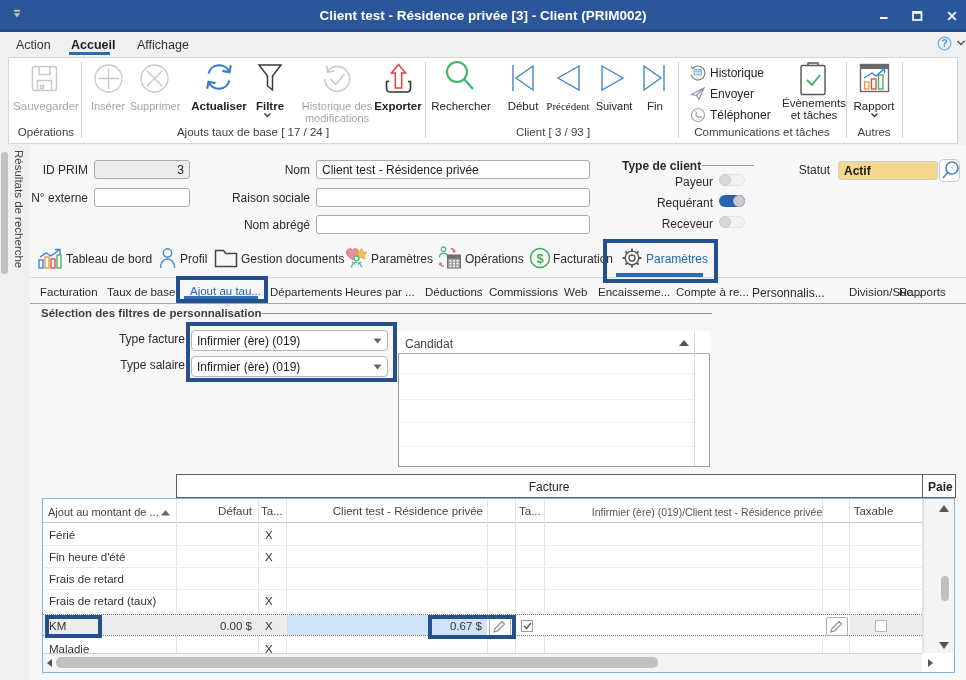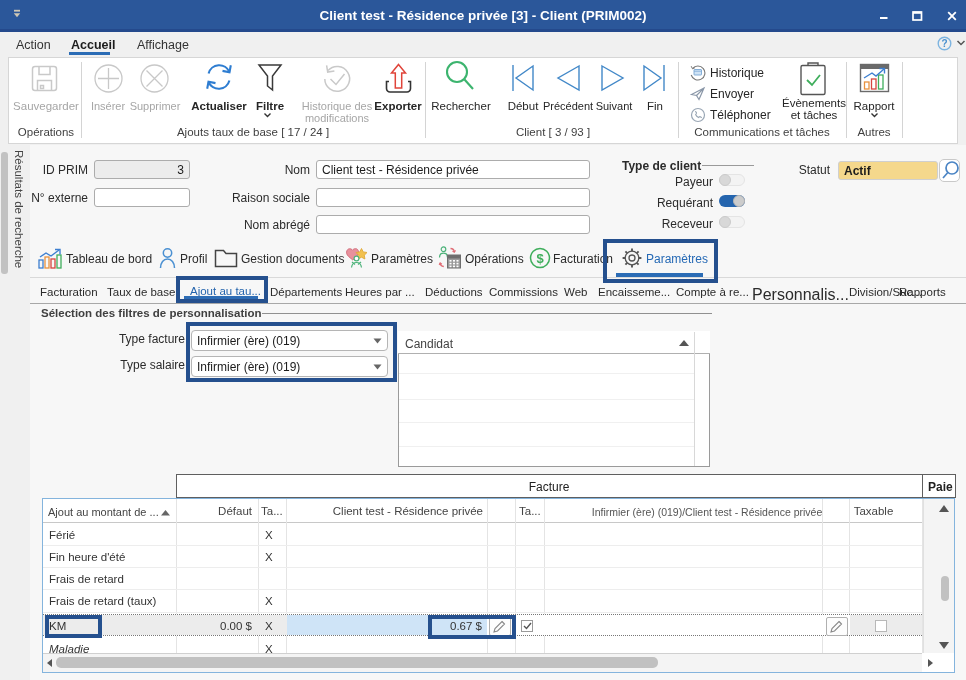--- a/index.html
+++ b/index.html
@@ -128,21 +128,21 @@
 <svg class="ic" style="left:510px;top:64px;" width="26" height="28" viewBox="0 0 26 28">
  <g fill="none" stroke="#4288c8" stroke-width="1.4">
         <path d="M3 1v26"></path>
         <path d="M23 2L6 14l17 12z"></path>
       </g>
 </svg>
 <div class="rlbl" style="left:503px;top:100px;width:40px;">Début</div>
 <svg class="ic" style="left:554px;top:64px;" width="28" height="28" viewBox="0 0 28 28">
  <path d="M25 2L4 14l21 12z" fill="none" stroke="#4288c8" stroke-width="1.4"></path>
 </svg>
-<div class="rlbl" style="left:541px;top:100px;width:54px;font-size:11px;">Précédent</div>
+<div class="rlbl" style="left:541px;top:100px;width:54px;font-size:11px;font-family:Liberation Serif, serif;">Précédent</div>
 <svg class="ic" style="left:599px;top:64px;" width="28" height="28" viewBox="0 0 28 28">
  <path d="M3 2l21 12L3 26z" fill="none" stroke="#4288c8" stroke-width="1.4"></path>
 </svg>
 <div class="rlbl" style="left:594px;top:100px;width:40px;font-size:11px;">Suivant</div>
 <svg class="ic" style="left:641px;top:64px;" width="26" height="28" viewBox="0 0 26 28">
  <g fill="none" stroke="#4288c8" stroke-width="1.4">
         <path d="M23 1v26"></path>
         <path d="M3 2l17 12L3 26z"></path>
       </g>
 </svg>
@@ -297,21 +297,21 @@
 <div class="lbl" style="left:107px;top:286px;font-size:11.5px;">Taux de base</div>
 <div class="lbl" style="left:190px;top:285px;font-size:11.5px;color:#2464ad;">Ajout au tau...</div>
 <div class="abs" style="left:184px;top:296px;width:74px;height:3px;background:#2e6db5;"></div>
 <div class="lbl" style="left:270px;top:286px;font-size:11.5px;">Départements</div>
 <div class="lbl" style="left:345px;top:286px;font-size:11.5px;">Heures par ...</div>
 <div class="lbl" style="left:425px;top:286px;font-size:11.5px;">Déductions</div>
 <div class="lbl" style="left:489px;top:286px;font-size:11.5px;">Commissions</div>
 <div class="lbl" style="left:564px;top:286px;font-size:11.5px;">Web</div>
 <div class="lbl" style="left:598px;top:286px;font-size:11.5px;">Encaisseme...</div>
 <div class="lbl" style="left:676px;top:286px;font-size:11.5px;">Compte à re...</div>
-<div class="lbl" style="left:752px;top:286px;font-size:16px;">Personnalis...</div>
+<div class="lbl" style="left:752px;top:286px;font-size:12px;">Personnalis...</div>
 <div class="lbl" style="left:824px;top:286px;font-size:11.5px;margin-left:25px;">Division/Suc...</div>
 <div class="lbl" style="left:899px;top:286px;font-size:11.5px;">Rapports</div>
 <div class="ann" style="left:176px;top:276px;width:92px;height:27px;"></div>
 
 <div class="lbl" style="left:41px;top:307px;font-size:11.5px;font-weight:bold;color:#404040;">Sélection des filtres de personnalisation</div>
 <div class="abs" style="left:262px;top:313px;width:450px;height:1px;background:#909090;"></div>
 <div class="rt" style="left:80px;top:332px;width:105px;">Type facture</div>
 <div class="rt" style="left:80px;top:358px;width:105px;">Type salaire</div>
 <div class="fld" style="left:191px;top:330px;width:197px;height:21px;border-radius:4px;padding-top:3px;border-color:#b5b5b5;">Infirmier (ère) (019)</div>
 <svg class="ic" style="left:373px;top:338px;" width="9" height="6" viewBox="0 0 9 6">
@@ -395,21 +395,21 @@
       <path d="M1 4l2.5 2.5L8 1" fill="none" stroke="#555" stroke-width="1.4"></path>
     </svg>
 
 <div class="abs" style="left:826px;top:617px;width:22px;height:19px;background:#fdfdfd;border:1px solid #b0b0b0;border-radius:2px;"></div>
 <svg class="ic" style="left:829px;top:620px;" width="15" height="14" viewBox="0 0 15 14">
       <path d="M2 12l1-3.5 7-7 2.5 2.5-7 7zM10 1.5L12.5 4" fill="none" stroke="#888" stroke-width="1.1"></path>
     </svg>
 
 <div class="abs" style="left:875px;top:620px;width:12px;height:12px;background:#fff;border:1px solid #b8b8b8;"></div>
 
-<div class="tl" style="left:49px;top:643px;font-style:italic;">Maladie</div>
+<div class="tl" style="left:49px;top:643px;">Maladie</div>
 <div class="tl" style="left:265px;top:643px;">X</div>
 
 <div class="ann" style="left:45px;top:615px;width:57px;height:23px;"></div>
 <div class="ann" style="left:428px;top:615px;width:88px;height:24px;"></div>
 
 <div class="abs" style="left:43px;top:653px;width:879px;height:19px;background:#f4f4f4;border-top:1px solid #d0d0d0;"></div>
 <svg class="ic" style="left:45px;top:658px;" width="10" height="10" viewBox="0 0 10 10">
       <path d="M7 1L2 5l5 4z" fill="#555"></path>
     </svg>
 <div class="abs" style="left:56px;top:657px;width:602px;height:11px;background:#c1c1c1;border-radius:5px;"></div>

